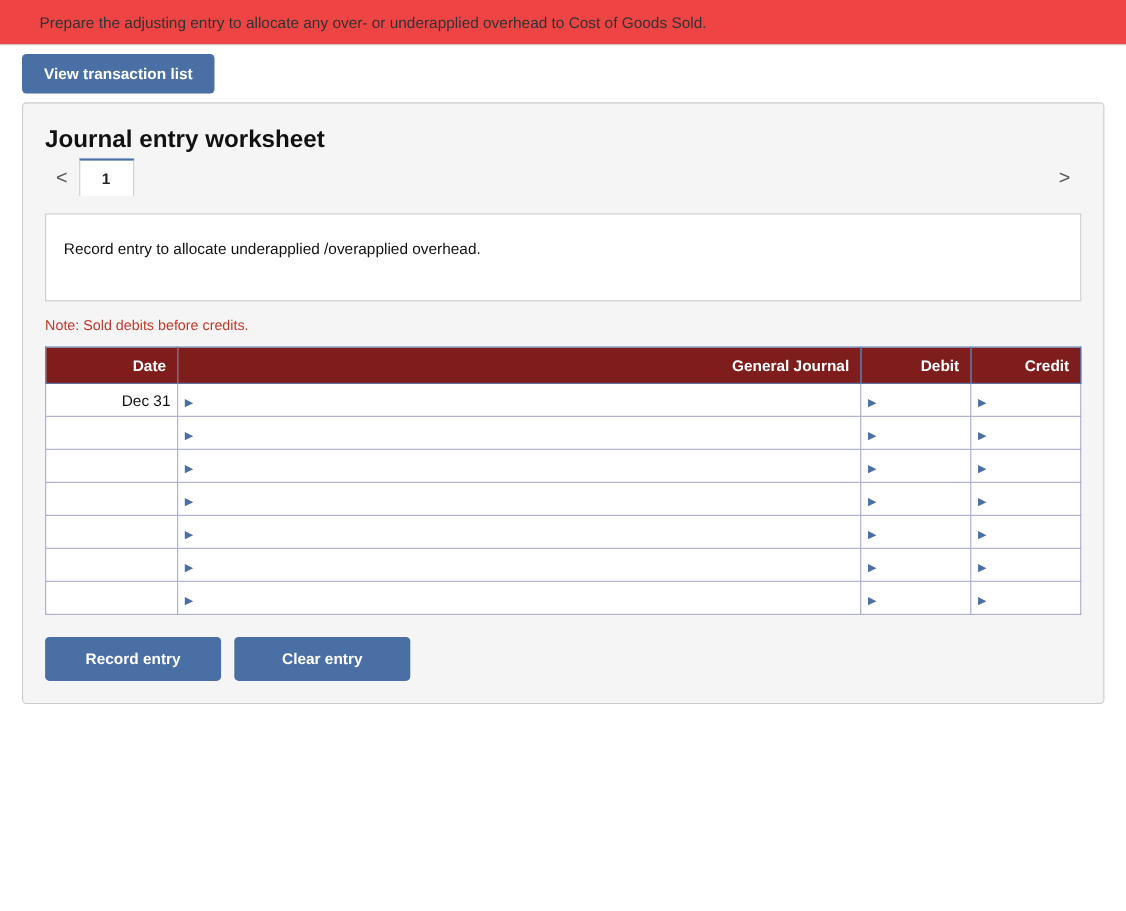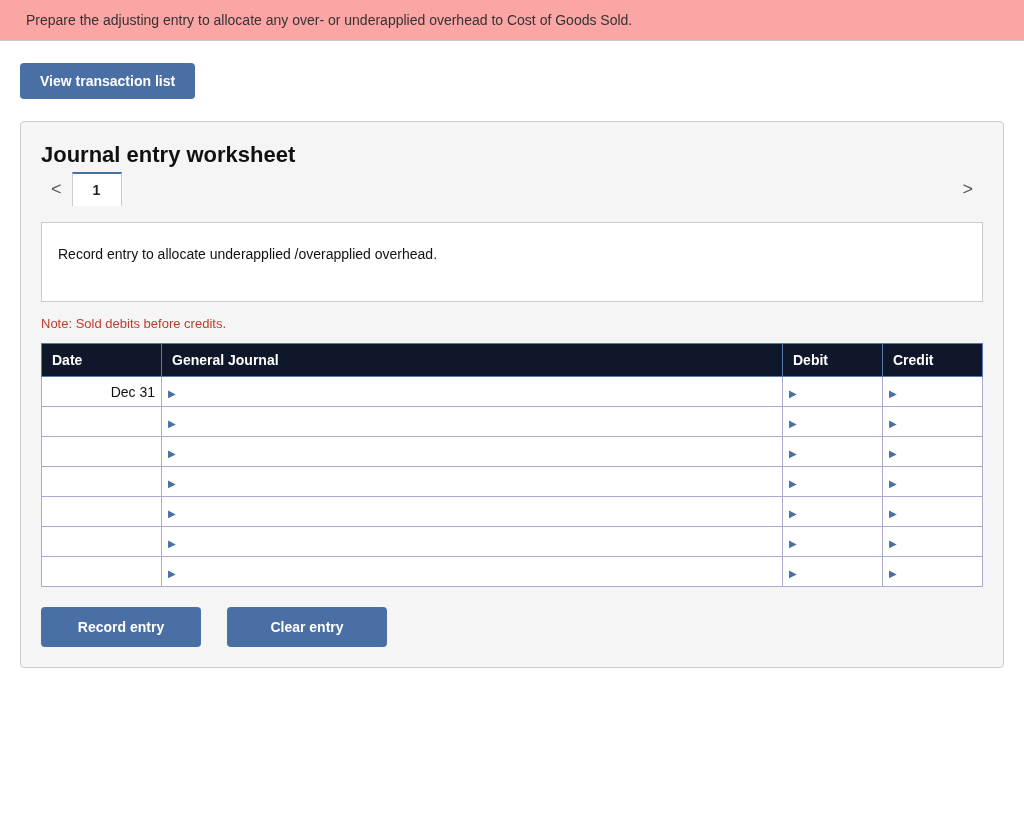--- a/index.html
+++ b/index.html
@@ -4,30 +4,30 @@
   <style>
     * { box-sizing: border-box; margin: 0; padding: 0; }
     body {
       font-family: Arial, sans-serif;
       background: #fff;
       font-size: 14px;
       color: #222;
     }
 
     .top-bar {
-      background: #fca5a5;
-      padding: 12px 26px;
+      background: #ef4444;
+      padding: 12px 36px;
       border-bottom: 1px solid #ccc;
       font-size: 14px;
       color: #333;
     }
 
     .view-transaction-btn {
       display: inline-block;
-      margin: 22px 20px;
+      margin: 8px 20px;
       background: #4a6fa5;
       color: #fff;
       padding: 10px 20px;
       border: none;
       border-radius: 4px;
       font-size: 14px;
       font-weight: bold;
       cursor: pointer;
     }
 
@@ -95,26 +95,26 @@
     }
 
     .journal-table {
       width: 100%;
       border-collapse: collapse;
       background: #fff;
       margin-bottom: 20px;
     }
 
     .journal-table thead tr th {
-      background: #0f172a;
+      background: #7f1d1d;
       color: #fff;
       font-weight: bold;
       padding: 8px 10px;
       border: 1px solid #5a7aaa;
-      text-align: left;
+      text-align: right;
     }
 
     .journal-table thead tr th.date-col {
       width: 120px;
     }
 
     .journal-table thead tr th.debit-col,
     .journal-table thead tr th.credit-col {
       width: 100px;
     }
@@ -160,21 +160,21 @@
     .table-input {
       border: none;
       outline: none;
       width: calc(100% - 16px);
       background: transparent;
       font-size: 13px;
     }
 
     .bottom-buttons {
       display: flex;
-      gap: 26px;
+      gap: 12px;
       align-items: center;
     }
 
     .btn-action {
       background: #4a6fa5;
       color: #fff;
       border: none;
       border-radius: 4px;
       padding: 12px 28px;
       font-size: 14px;

